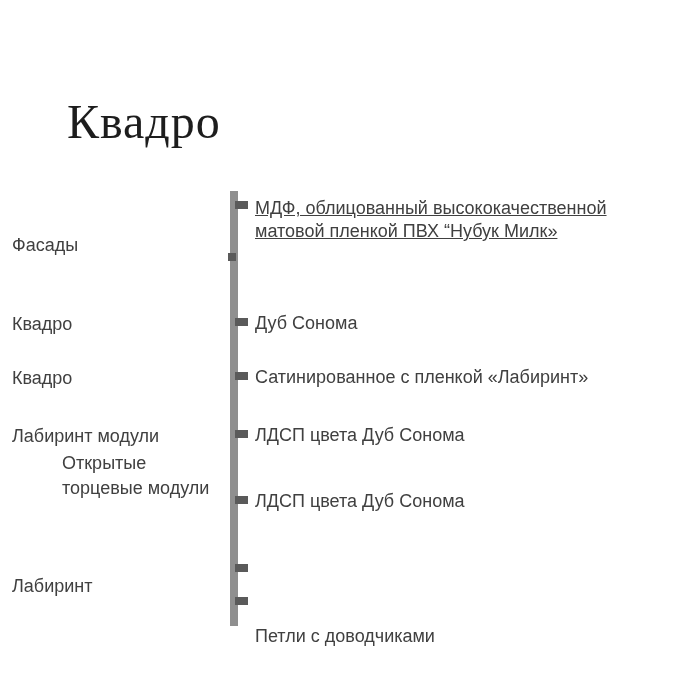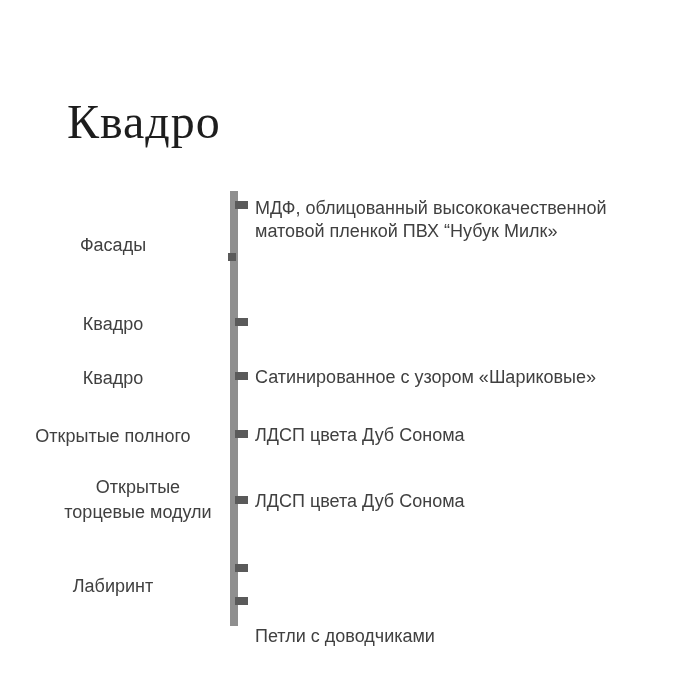--- a/index.html
+++ b/index.html
@@ -16,29 +16,29 @@
   }
   .title {
     position:absolute; left:55px; top:86px;
     font-family:"Liberation Serif","DejaVu Serif",serif;
     font-size:48px; font-weight:400; letter-spacing:1px;
     color:var(--title); line-height:1;
   }
   .vline { position:absolute; left:222px; top:183px; width:1px; height:435px; background:var(--divider); }
   .dot { position:absolute; left:220px; top:245px; width:3px; height:3px; background:var(--tick); }
   .label {
-    position:absolute; left:0; width:210px; text-align:center;
+    position:absolute; left:0; width:210px; text-align:left;
     font-size:18px; line-height:22px; color:var(--text);
   }
   .label-narrow { left:50px; width:160px; line-height:25px; }
   .value {
     position:absolute; left:243px;
     font-size:18px; line-height:23px; color:var(--text); white-space:nowrap;
   }
-  .value-wrap { width:380px; white-space:normal; }
+  .value-wrap { width:380px; white-space:normal;text-decoration:underline; }
   .tick { position:absolute; left:227px; width:13px; height:2px; background:var(--tick); }
   .edge-seg { position:absolute; }
   .edge-top    { left:696px; top:90px;  width:2px; height:62px;  background:var(--edge_light_top); }
   .edge-dark   { left:696px; top:150px; width:2px; height:122px; background:var(--edge_dark); }
   .edge-bottom { left:697px; top:272px; width:1px; height:348px; background:var(--edge_light_bottom); }
 </style>
 </head>
 <body>
 
 <div class="page">
@@ -47,30 +47,31 @@
 
   <div class="vline"></div>
   <div class="dot"></div>
 
   <div class="label" style="top:222px">Фасады</div>
   <div class="tick" style="top:193px"></div>
   <div class="value value-wrap" style="top:185px">МДФ, облицованный высококачественной матовой пленкой ПВХ “Нубук Милк»</div>
 
   <div class="label" style="top:301px">Квадро</div>
   <div class="tick" style="top:310px"></div>
+  <div class="value" style="top:300px">Дуб Сонома</div>
 
   <div class="label" style="top:355px">Квадро</div>
   <div class="tick" style="top:364px"></div>
-  <div class="value" style="top:354px">Сатинированное с узором «Шариковые»</div>
+  <div class="value" style="top:354px">Сатинированное с пленкой «Лабиринт»</div>
 
-  <div class="label" style="top:413px">Открытые полного</div>
+  <div class="label" style="top:413px">Лабиринт модули</div>
   <div class="tick" style="top:422px"></div>
   <div class="value" style="top:412px">ЛДСП цвета Дуб Сонома</div>
 
-  <div class="label label-narrow" style="top:463px">Открытые торцевые модули</div>
+  <div class="label label-narrow" style="top:439px">Открытые торцевые модули</div>
   <div class="tick" style="top:488px"></div>
   <div class="value" style="top:478px">ЛДСП цвета Дуб Сонома</div>
 
   <div class="label" style="top:563px">Лабиринт</div>
   <div class="tick" style="top:556px"></div>
   <div class="tick" style="top:589px"></div>
   <div class="value" style="top:613px">Петли с доводчиками</div>
 
   <div class="edge-seg edge-top"></div>
   <div class="edge-seg edge-dark"></div>

